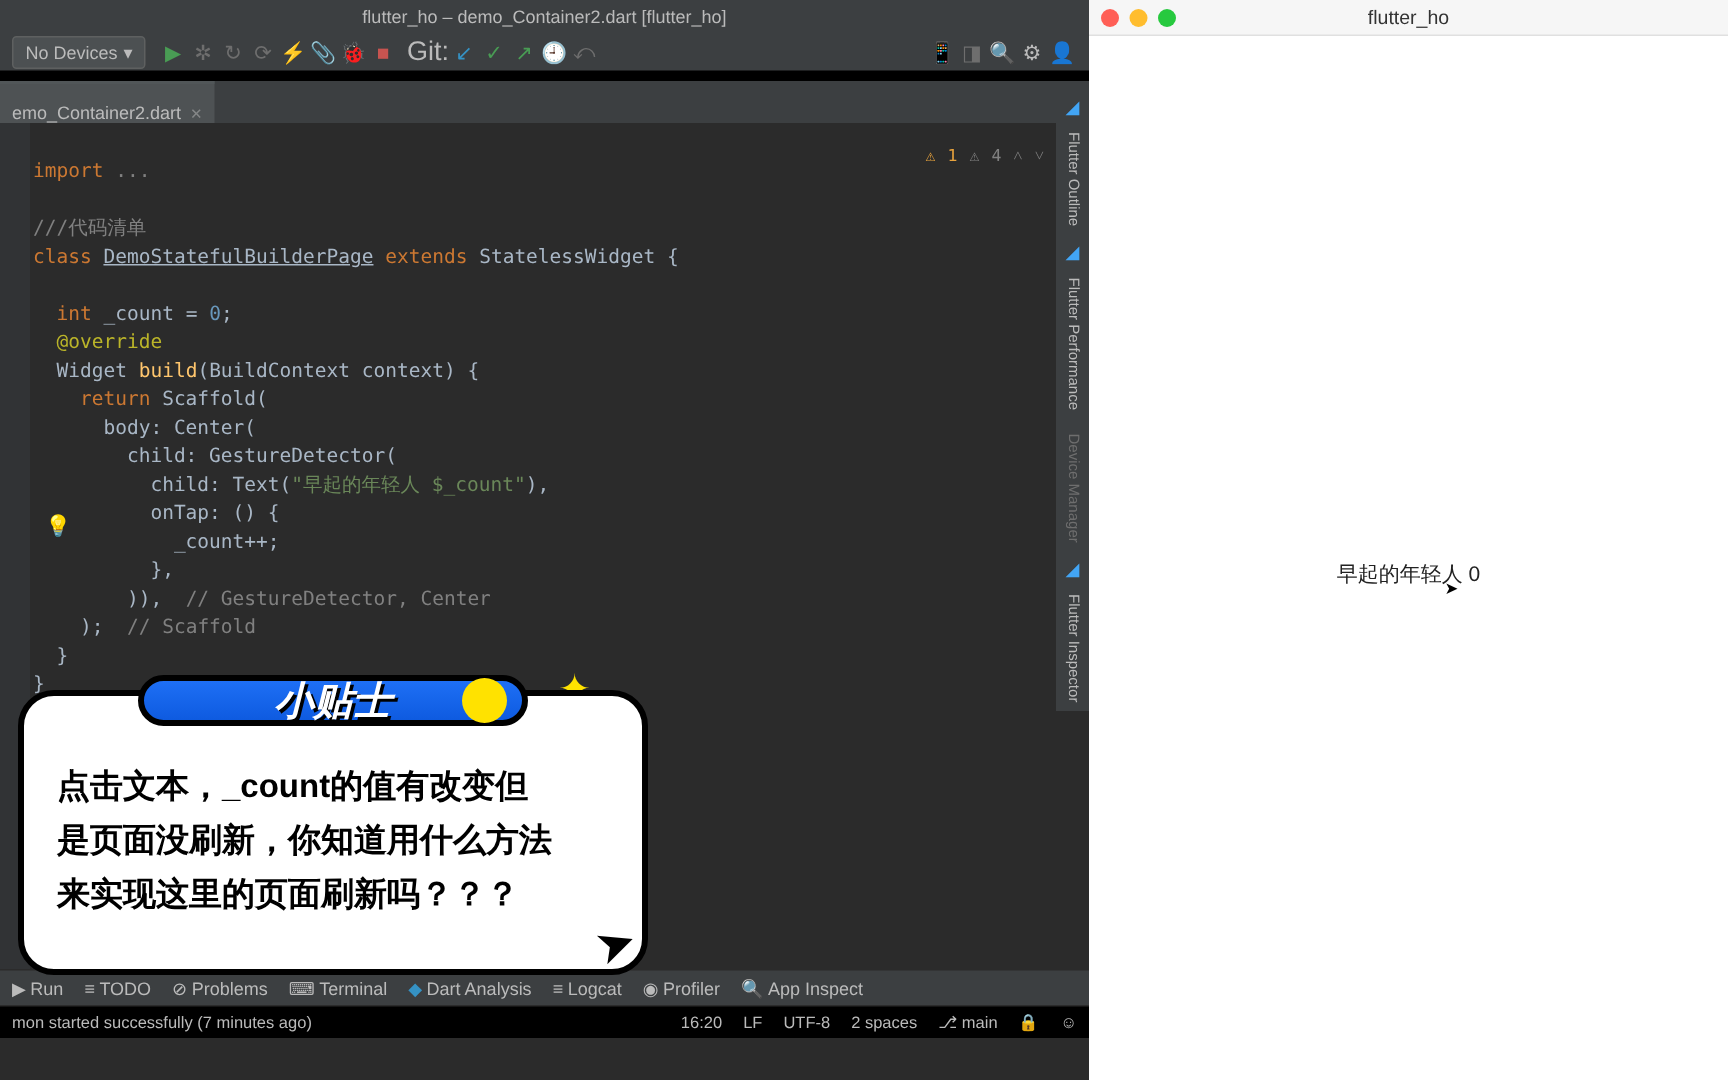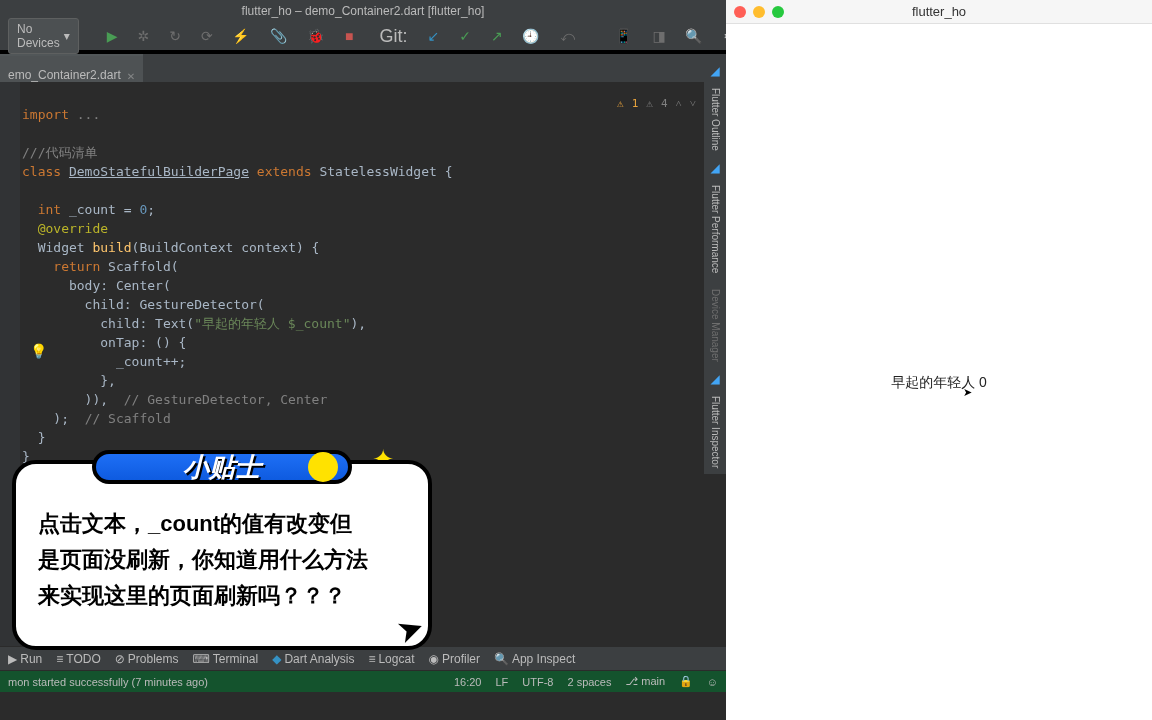--- a/index.html
+++ b/index.html
@@ -30,25 +30,25 @@
       background: #3c3f41;
       display: flex;
       align-items: center;
       justify-content: center;
       font-size: 12px;
       color: #bbbbbb;
     }
     .ide-toolbar {
       height: 32px;
       background: #3c3f41;
-      border-bottom: 4px solid #000000;
+      border-bottom: 7px solid #000000;
       display: flex;
       align-items: center;
       padding: 0 8px;
-      gap: 20px;
+      gap: 0;
     }
     .device-dropdown {
       background: #4c5052;
       border: 1px solid #5e6060;
       border-radius: 3px;
       padding: 3px 8px;
       font-size: 12px;
       color: #bbbbbb;
       display: flex;
       align-items: center;
@@ -184,21 +184,21 @@
       color: #bbbbbb;
     }
     .bottom-bar-item {
       display: flex;
       align-items: center;
       gap: 3px;
       cursor: pointer;
     }
     .status-bar {
       height: 22px;
-      background: #14532d;
+      background: #000000;
       border-top: 1px solid #2b2b2b;
       display: flex;
       align-items: center;
       justify-content: space-between;
       padding: 0 8px;
       font-size: 11px;
       color: #bbbbbb;
     }
     .status-right {
       display: flex;

